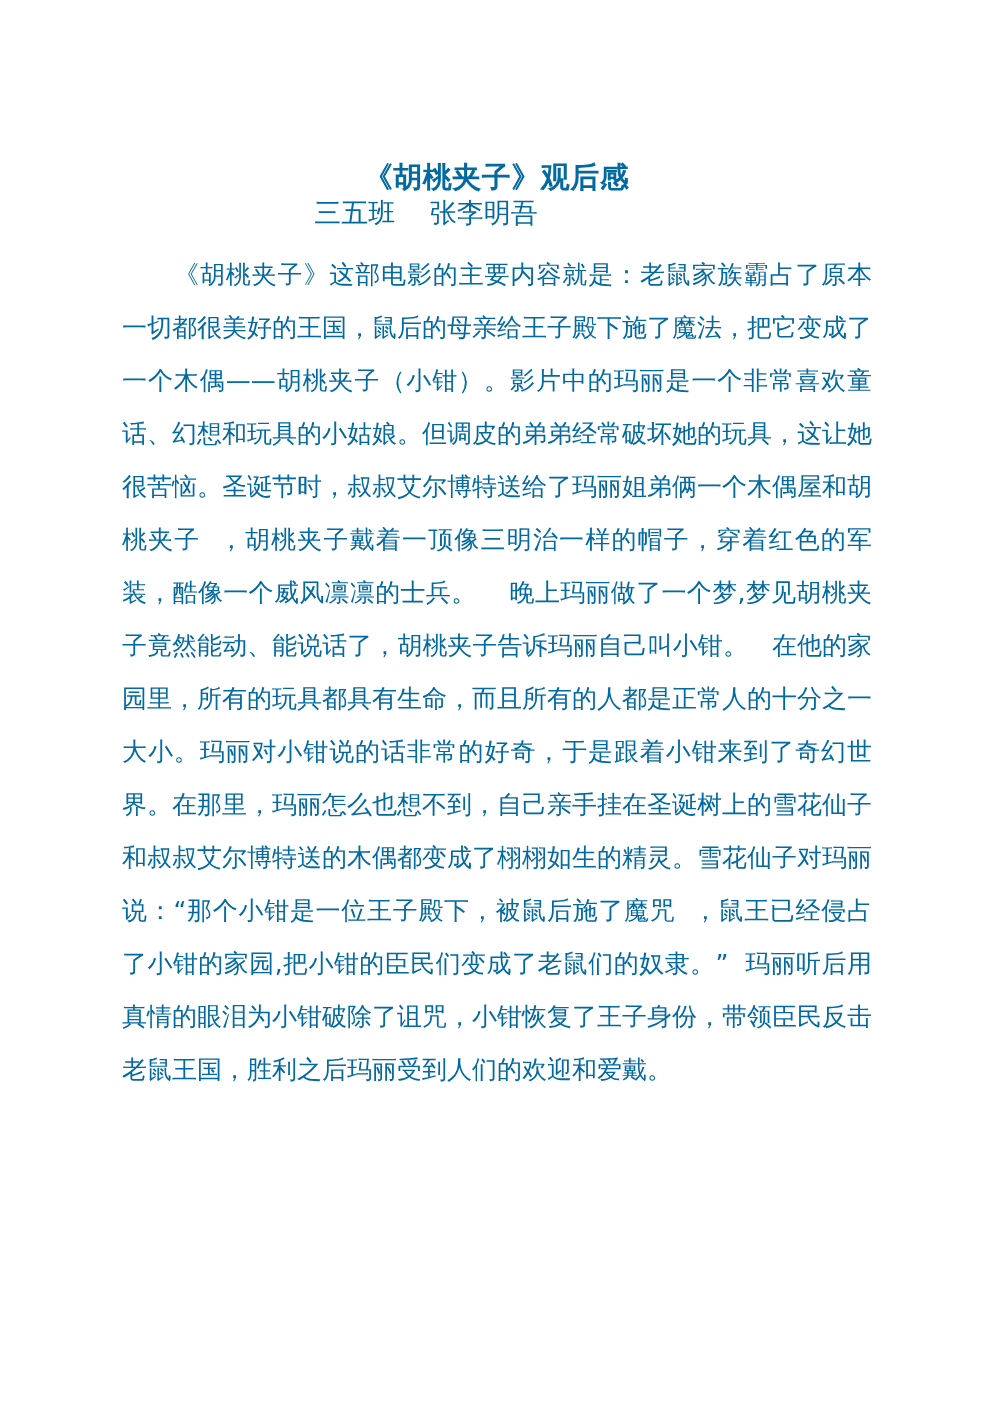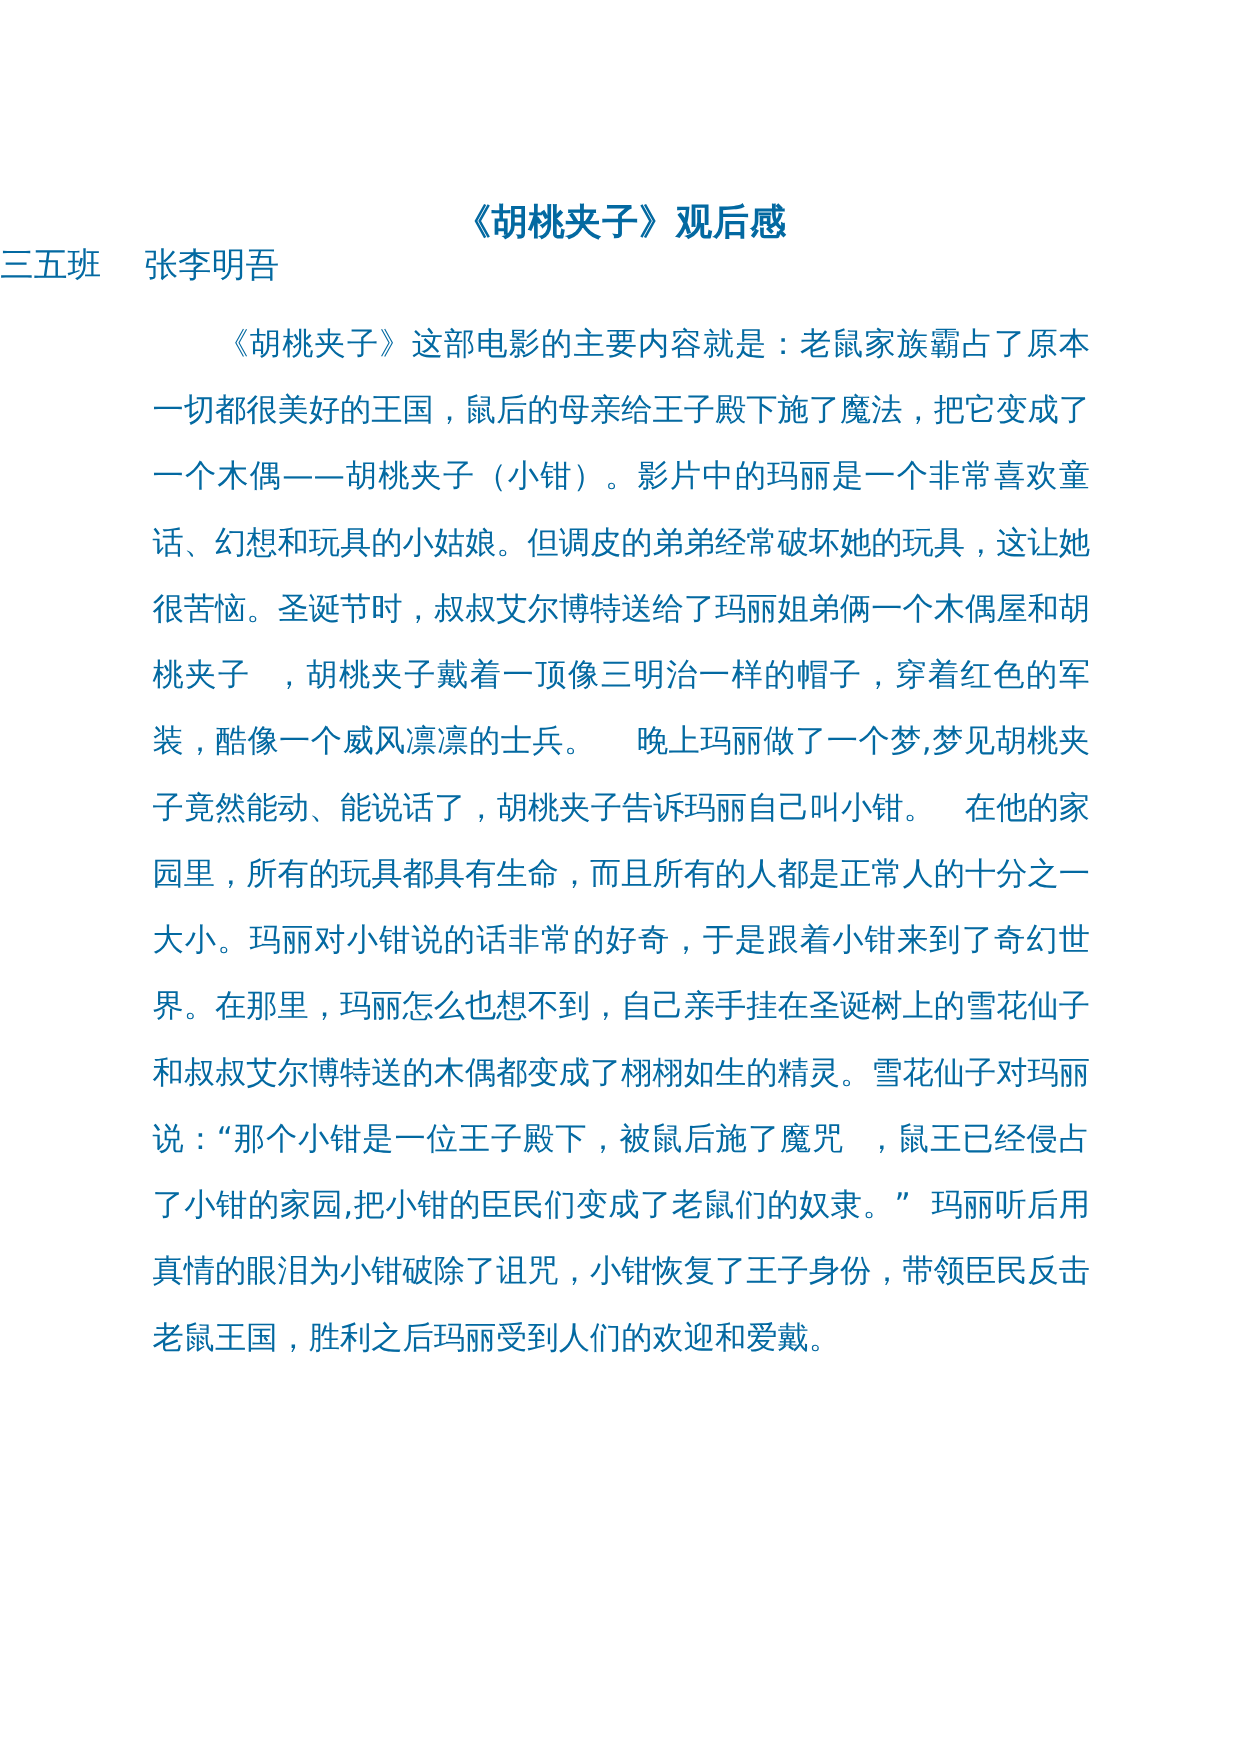--- a/index.html
+++ b/index.html
@@ -26,21 +26,21 @@
     font-size: 29px;
     font-weight: bold;
     letter-spacing: 0.5px;
     line-height: 1.35;
   }
   .doc-byline {
     position: absolute;
     top: 178px;
     left: 0;
     width: 852px;
-    text-align: left;
+    text-align: center;
     font-size: 27px;
     font-weight: normal;
     line-height: 1.35;
     white-space: pre;
   }
   .body-block {
     position: absolute;
     top: 231px;
     left: 122px;
     width: 750px;

